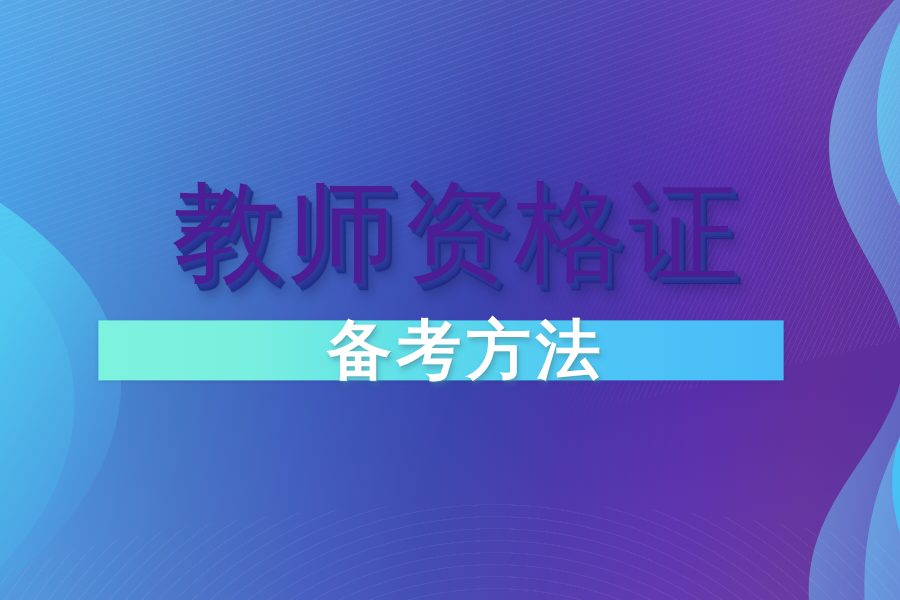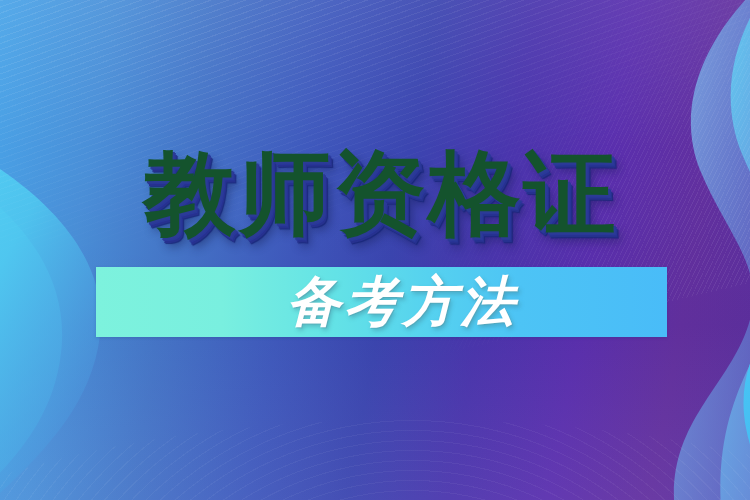--- a/index.html
+++ b/index.html
@@ -124,48 +124,47 @@
 
   
   .title {
     position: absolute;
     left: 12px;
     right: 0;
     top: 148px;
     text-align: center;
     font-size: 92px;
     line-height: 1;
-    font-weight: 700;
+    font-weight: 400;
     letter-spacing: 3px;
-    color: #14532d;
+    color: #4c1d95;
     white-space: nowrap;
     text-shadow:
        2px 2px 0   #2b3b96,
        3px 3px 0   #29379a,
        4px 5px 0   #26318f,
        5px 6px 1px rgba(24,38,120,0.85),
        7px 9px 10px rgba(18,26,80,0.45);
   }
 
   
   .subtitle-bar {
     position: absolute;
-    left: 96px;
+    left: 82px;
     top: 267px;
     width: 571px;
-    height: 70px;
+    height: 50px;
     background: linear-gradient(90deg,
         #7df2dd 0%,
         #79efdf 22%,
         #63e2e6 42%,
         #56d2ef 58%,
         #4dc4f5 74%,
         #49bcf8 100%);
     box-shadow: 0 1px 3px rgba(20,40,110,0.18);
-    font-style: italic;
   }
   .subtitle-text {
     position: absolute;
     left: 0;
     top: 0;
     width: 100%;
     height: 100%;
     display: flex;
     align-items: center;
     justify-content: center;

